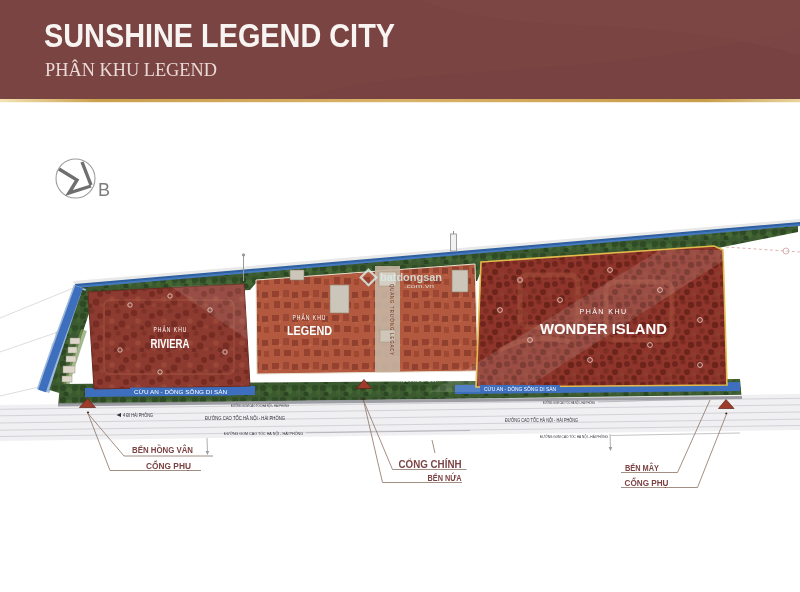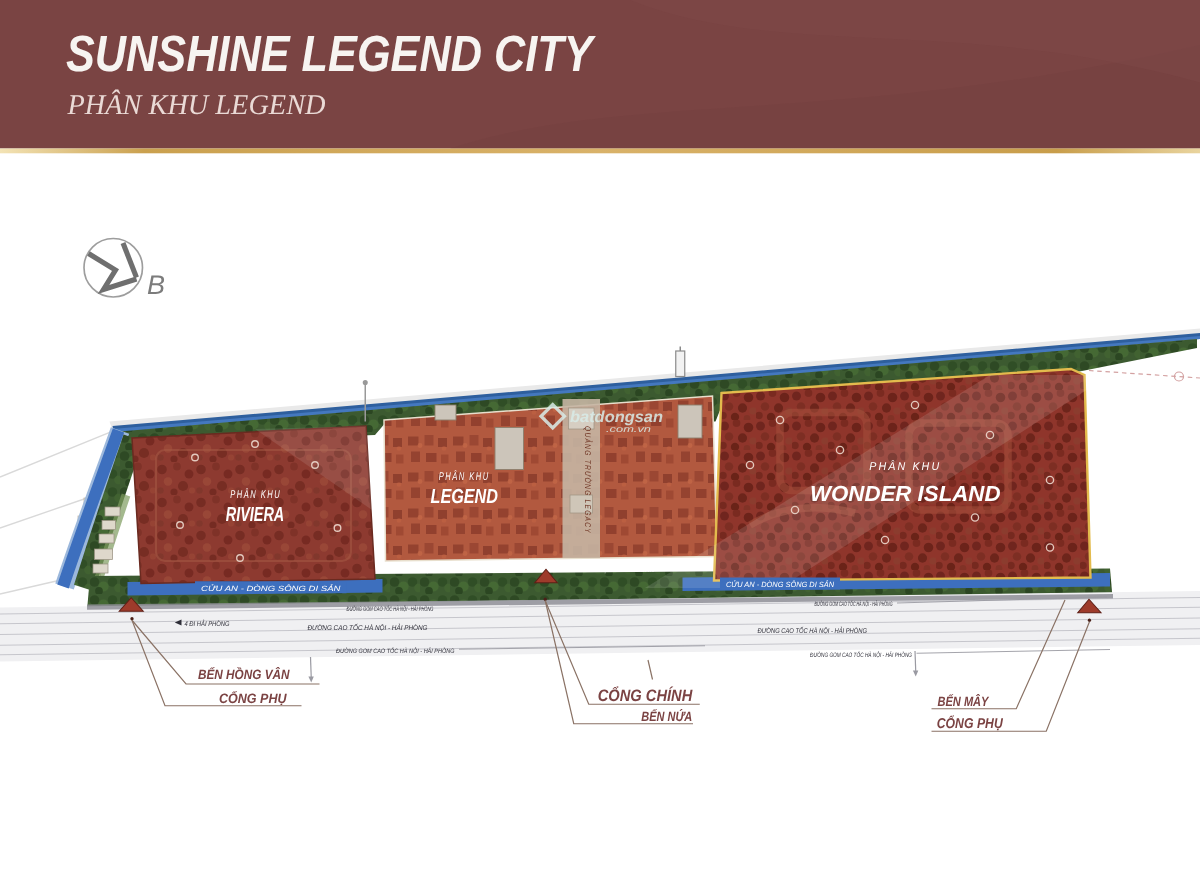--- a/index.html
+++ b/index.html
@@ -1,17 +1,17 @@
 <!DOCTYPE html>
 <html><head>
 <meta charset="utf-8">
 <style>
   html,body{margin:0;padding:0;background:#ffffff;}
   #page{position:relative;width:800px;height:592px;overflow:hidden;background:#ffffff;
-        font-family:"Liberation Sans",sans-serif;font-style:italic;}
+        font-family:"Liberation Sans",sans-serif;}
   svg{display:block;}
 </style>
 </head>
 <body>
 <div id="page">
 <svg width="800" height="592" viewBox="0 0 800 592" font-family="Liberation Sans, sans-serif">
 <defs>
   <linearGradient id="goldGrad" x1="0" y1="0" x2="1" y2="0">
     <stop offset="0" stop-color="#f3e3b5"></stop>
     <stop offset="0.12" stop-color="#caa04e"></stop>

